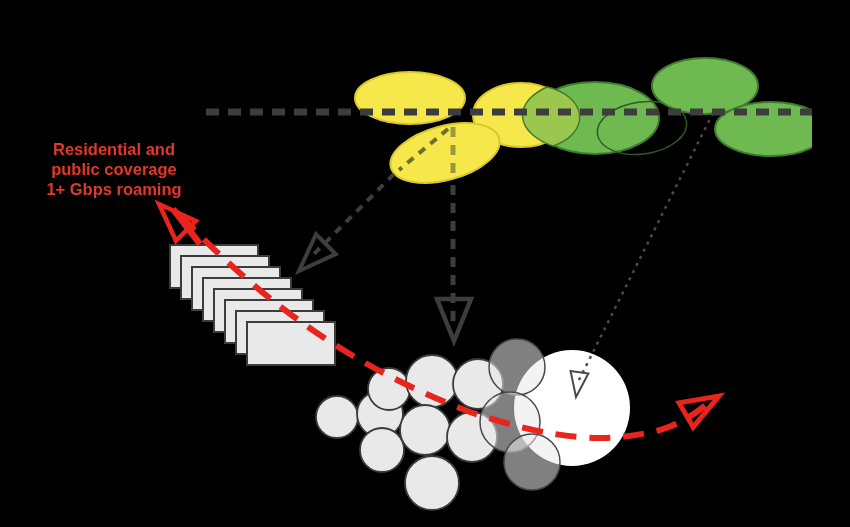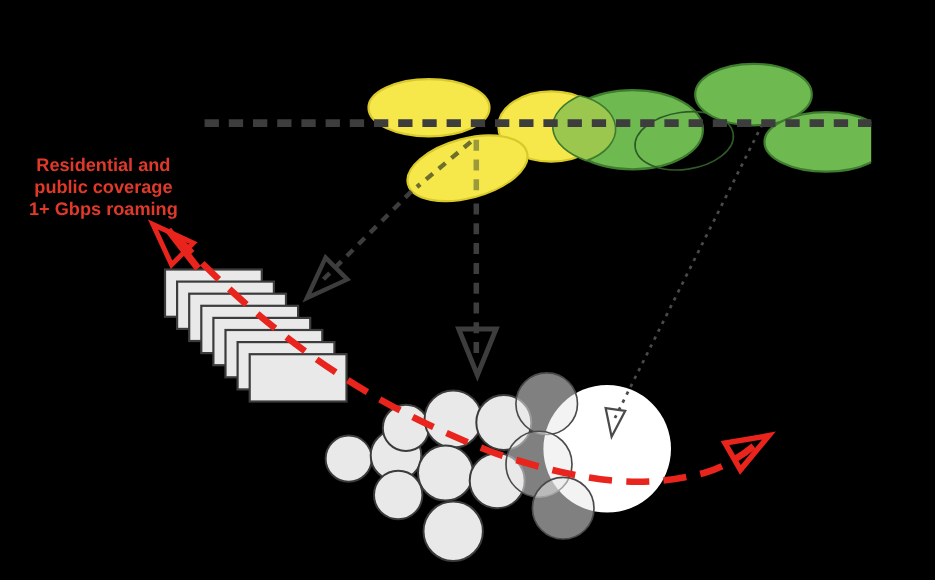--- a/index.html
+++ b/index.html
@@ -1,16 +1,16 @@
 <!DOCTYPE html>
 <html><head>
 <meta charset="utf-8">
 <style>
   html, body { margin: 0; padding: 0; background: #000; }
-  .stage { width: 792px; height: 527px; position: relative; overflow: hidden; }
+  .stage { width: 792px; height: 527px; position: relative; overflow: hidden; margin-left: 20px; }
   svg { display: block; }
   text.ann {
     font-family: "Liberation Sans", "DejaVu Sans", sans-serif;
     font-weight: bold;
     font-size: 16.5px;
     text-anchor: middle;
   }
 </style>
 </head>
 <body>

